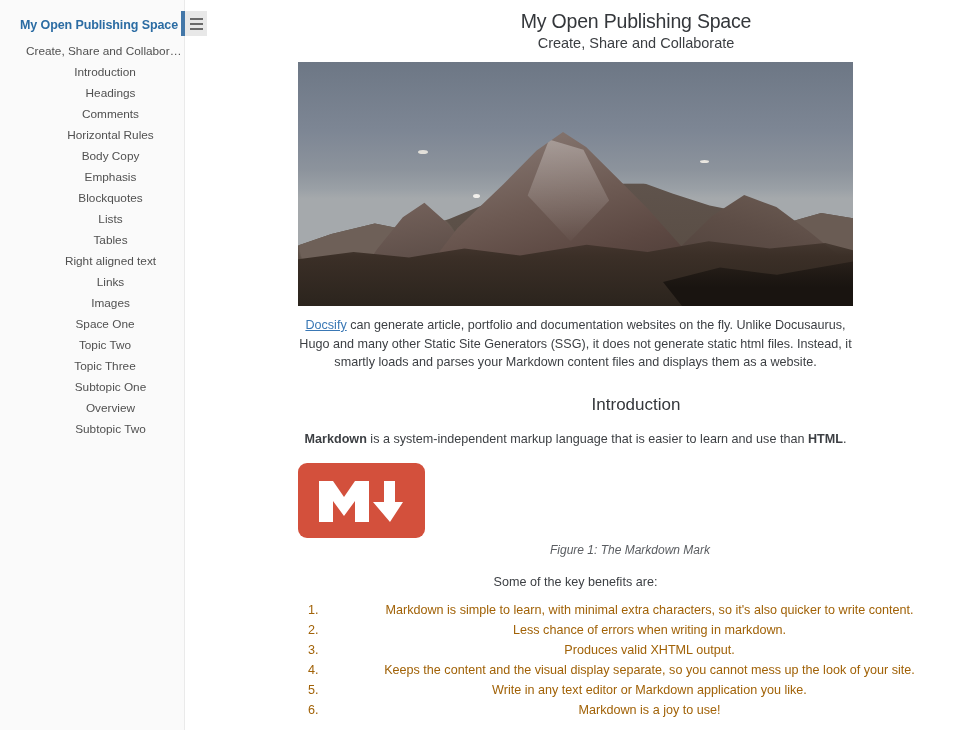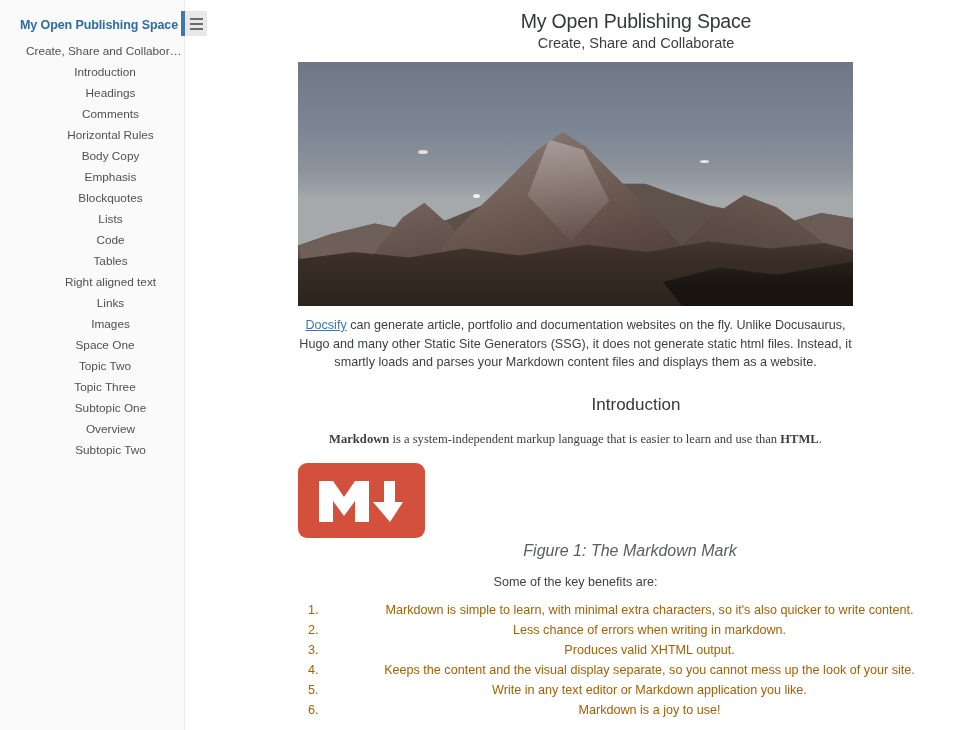--- a/index.html
+++ b/index.html
@@ -187,21 +187,21 @@
     background: #d3503c;
     border-radius: 9px;
     margin: 15px 0 4px 0;
     position: relative;
     display: flex;
     align-items: center;
     justify-content: center;
     gap: 4px;
   }
   .md-caption {
-    font-size: 16px;
+    font-size: 12px;
     font-style: italic;
     color: #5a5d61;
     margin: 0 12px 0 0;
     line-height: 17px;
   }
 
   .ol-list {
     margin: 8px 0 0 0;
     padding-left: 24px;
     font-size: 12.6px;
@@ -227,21 +227,20 @@
     <ul class="nav-list" id="nav-list">
         <li class="nav-item lvl-1">Create, Share and Collaborate</li>
         <li class="nav-item lvl-1">Introduction</li>
         <li class="nav-item lvl-2">Headings</li>
         <li class="nav-item lvl-2">Comments</li>
         <li class="nav-item lvl-2">Horizontal Rules</li>
         <li class="nav-item lvl-2">Body Copy</li>
         <li class="nav-item lvl-2">Emphasis</li>
         <li class="nav-item lvl-2">Blockquotes</li>
         <li class="nav-item lvl-2">Lists</li>
-        <li class="nav-item lvl-2">Code</li>
         <li class="nav-item lvl-2">Tables</li>
         <li class="nav-item lvl-2">Right aligned text</li>
         <li class="nav-item lvl-2">Links</li>
         <li class="nav-item lvl-2">Images</li>
         <li class="nav-item lvl-1">Space One</li>
         <li class="nav-item lvl-1">Topic Two</li>
         <li class="nav-item lvl-1">Topic Three</li>
         <li class="nav-item lvl-2">Subtopic One</li>
         <li class="nav-item lvl-2">Overview</li>
         <li class="nav-item lvl-2">Subtopic Two</li>
@@ -270,21 +269,21 @@
       <div class="snow2"></div>
       <div class="snow3"></div>
     </div>
 
     <p class="body-p">
       <a href="#">Docsify</a><span> can generate article, portfolio and documentation websites on the fly. Unlike Docusaurus, Hugo and many other Static Site Generators (SSG), it does not generate static html files. Instead, it smartly loads and parses your Markdown content files and displays them as a website.</span>
     </p>
 
     <h2 class="h2">Introduction</h2>
 
-    <p class="body-p" style="margin-top:14px;font-family:Liberation Serif, serif;">
+    <p class="body-p" style="margin-top:14px;">
       <strong>Markdown</strong><span> is a system-independent markup language that is easier to learn and use than </span><strong>HTML</strong><span>.</span>
     </p>
 
     <div class="figure-img" style="background: rgb(211, 80, 60);">
       <svg width="90" height="46" viewBox="0 0 90 46">
         <path d="M2 44 L2 3 L16 3 L27 19 L38 3 L52 3 L52 44 L38 44 L38 23 L27 38 L16 23 L16 44 Z" fill="#ffffff"></path>
         <path d="M71 3 L71 24 L60 24 L77 44 L90 24 L82 24 L82 3 Z" fill="#ffffff" transform="translate(-4,0)"></path>
       </svg>
     </div>
     <div class="md-caption">Figure 1: The Markdown Mark</div>

